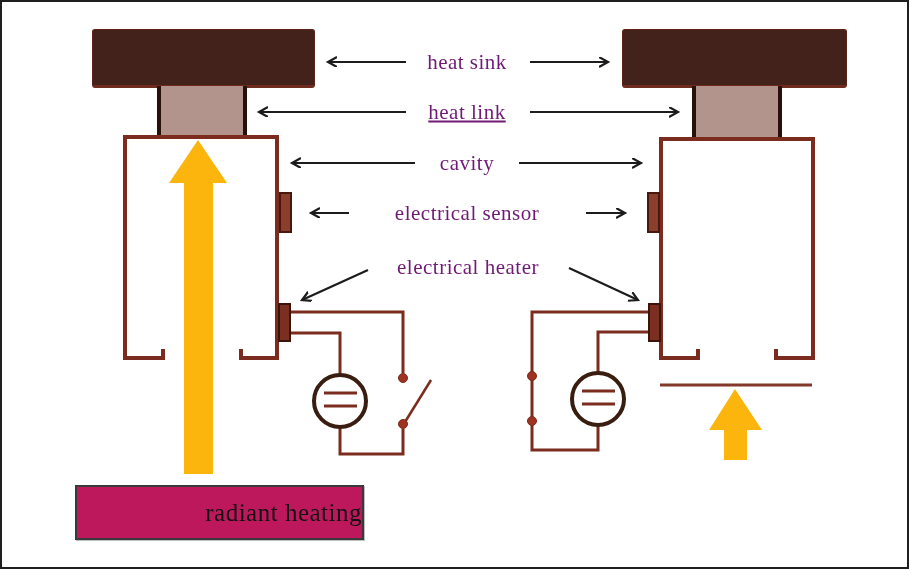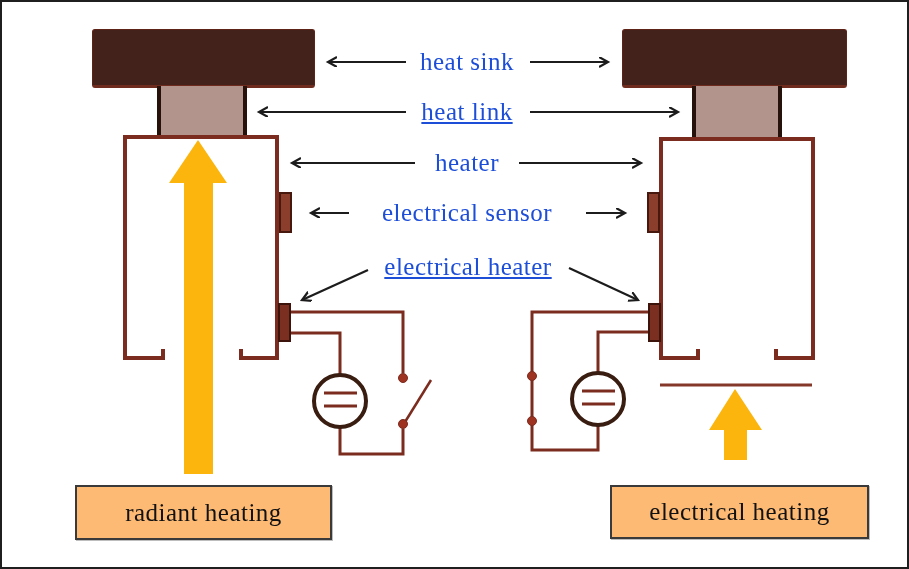--- a/index.html
+++ b/index.html
@@ -13,28 +13,28 @@
   .heatsink{background:#42221b;border:1px solid #5e2317;border-bottom:3px solid #6f2b1d;border-radius:3px;}
   
   .heatlink{background:#b2948d;border-left:4px solid #26120a;border-right:4px solid #26120a;box-sizing:border-box;}
   
   .wall{background:#7b2c1e;}
   
   .sensor{background:#8c3e2c;border:2px solid #47180e;box-sizing:border-box;}
   .heater{background:#7b2f20;border:2px solid #3d140c;box-sizing:border-box;}
   
   .clabel{
-    font-size:25px;color:#1d4ed8;white-space:nowrap;
+    font-size:21px;color:#701a75;white-space:nowrap;
     transform:translate(-50%,-50%);letter-spacing:0.5px;
   }
   
   .caption{
-    border:2px solid #3a3a3a;background:#fdba74;display:flex;
-    align-items:center;justify-content:center;font-size:25px;color:#111;
-    box-shadow:1px 1px 0 #bdbdbd;letter-spacing:0.5px;
+    border:2px solid #3a3a3a;background:#be185d;display:flex;
+    align-items:center;justify-content:flex-end;font-size:25px;color:#111;
+    box-shadow:1px 1px 0 #bdbdbd;letter-spacing:0.5px;padding-left:32px;
   }
   svg{position:absolute;left:0;top:0;pointer-events:none;}
 </style>
 </head>
 <body>
 
 <div id="stage">
 
   <div class="abs heatsink" style="left:90px;top:27px;width:221px;height:55px;"></div>
   <div class="abs heatlink" style="left:155px;top:84px;width:90px;height:52px;"></div>
@@ -59,29 +59,26 @@
   <div class="abs wall" style="left:657px;top:354px;width:41px;height:4px;"></div>
   <div class="abs wall" style="left:694px;top:347px;width:4px;height:11px;"></div>
   <div class="abs wall" style="left:772px;top:354px;width:41px;height:4px;"></div>
   <div class="abs wall" style="left:772px;top:347px;width:4px;height:11px;"></div>
 
   <div class="abs sensor" style="left:645px;top:190px;width:13px;height:41px;"></div>
   <div class="abs heater" style="left:646px;top:301px;width:13px;height:39px;"></div>
 
   <div class="abs clabel" style="left:465px;top:60px;">heat sink</div>
   <div class="abs clabel" style="left:465px;top:110px;text-decoration:underline;">heat link</div>
-  <div class="abs clabel" style="left:465px;top:161px;">heater</div>
+  <div class="abs clabel" style="left:465px;top:161px;">cavity</div>
   <div class="abs clabel" style="left:465px;top:211px;">electrical sensor</div>
-  <div class="abs clabel" style="left:466px;top:265px;text-decoration:underline;">electrical heater</div>
+  <div class="abs clabel" style="left:466px;top:265px;">electrical heater</div>
 
   <div class="abs caption" style="left:73px;top:483px;width:253px;height:51px;">
     <span>radiant heating</span>
-  </div>
-  <div class="abs caption" style="left:608px;top:483px;width:255px;height:50px;">
-    <span>electrical heating</span>
   </div>
 
   <svg width="909" height="569" viewBox="0 0 909 569">
     <defs>
       <marker id="arw" orient="auto" markerUnits="userSpaceOnUse" markerWidth="16" markerHeight="16" refX="9" refY="5">
         <path d="M0,0 L9,5 L0,10" fill="none" stroke="#1c1c1c" stroke-width="2.2"></path>
       </marker>
     </defs>
 
     <polygon points="196,138 225,181 211,181 211,472 182,472 182,181 167,181" fill="#fbb50d"></polygon>

